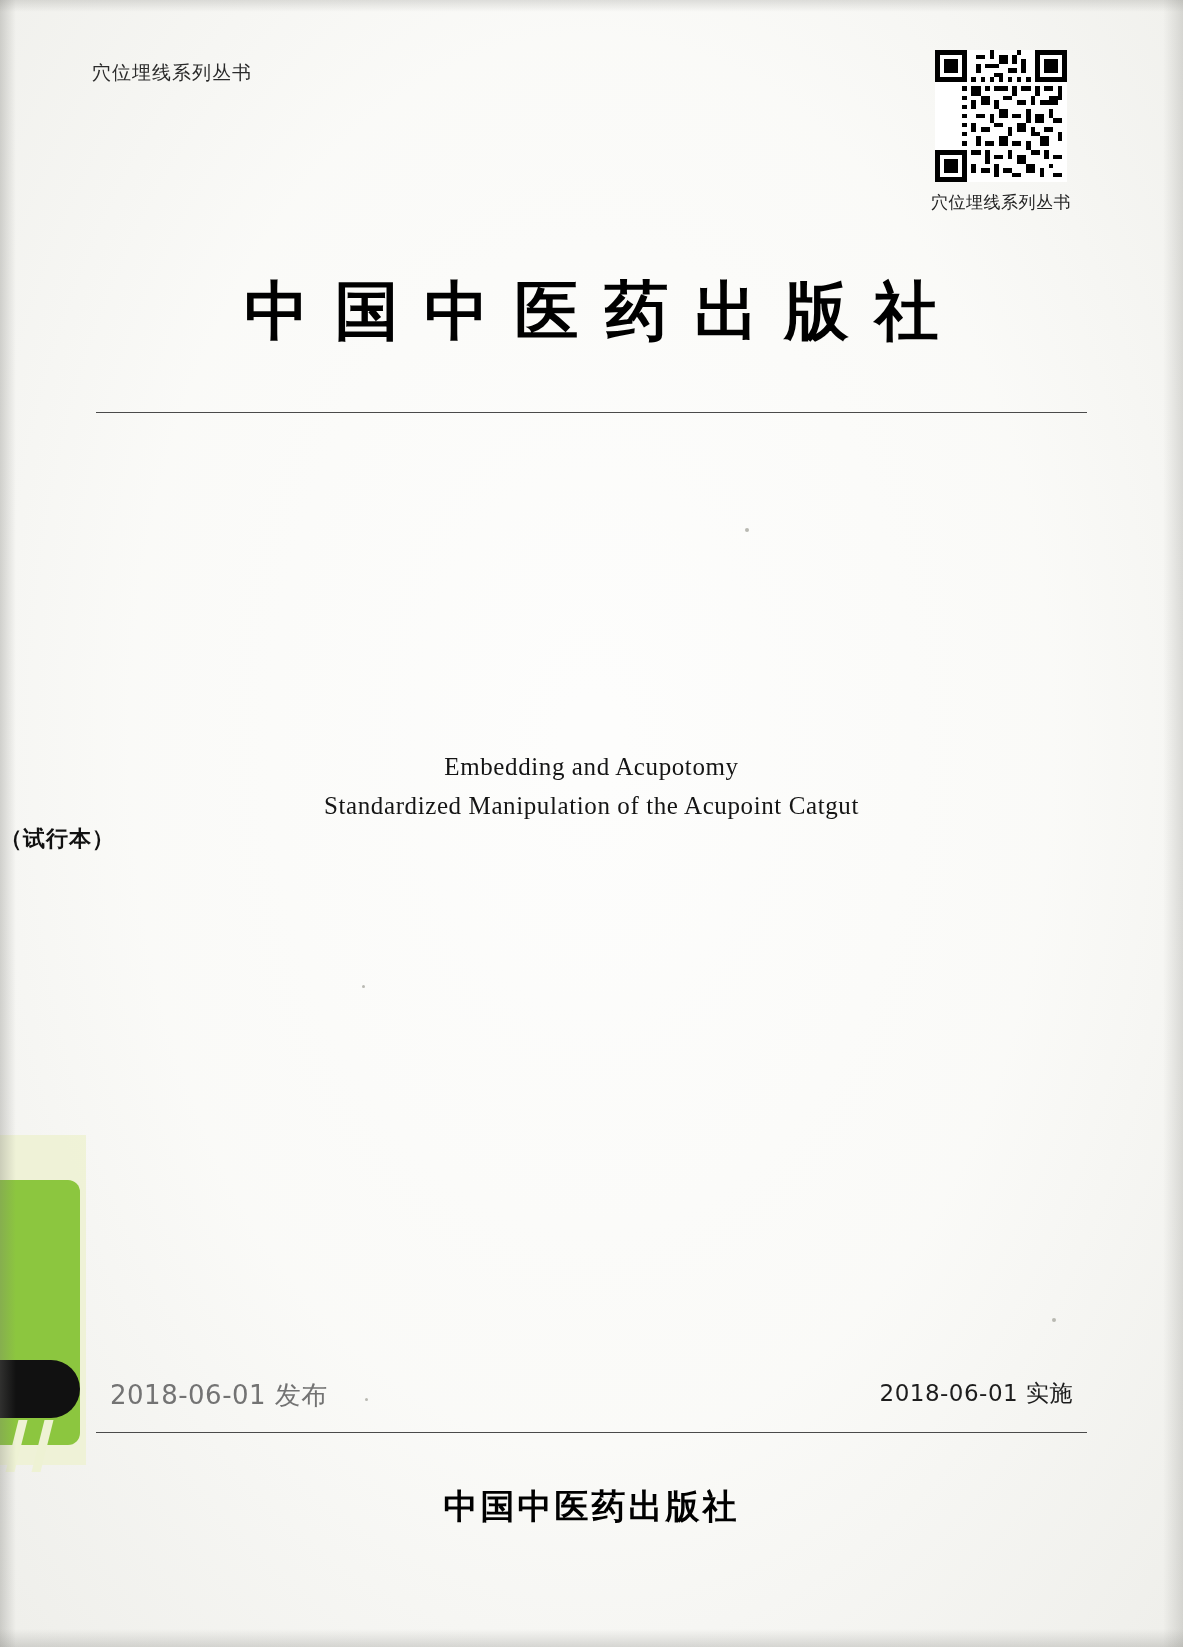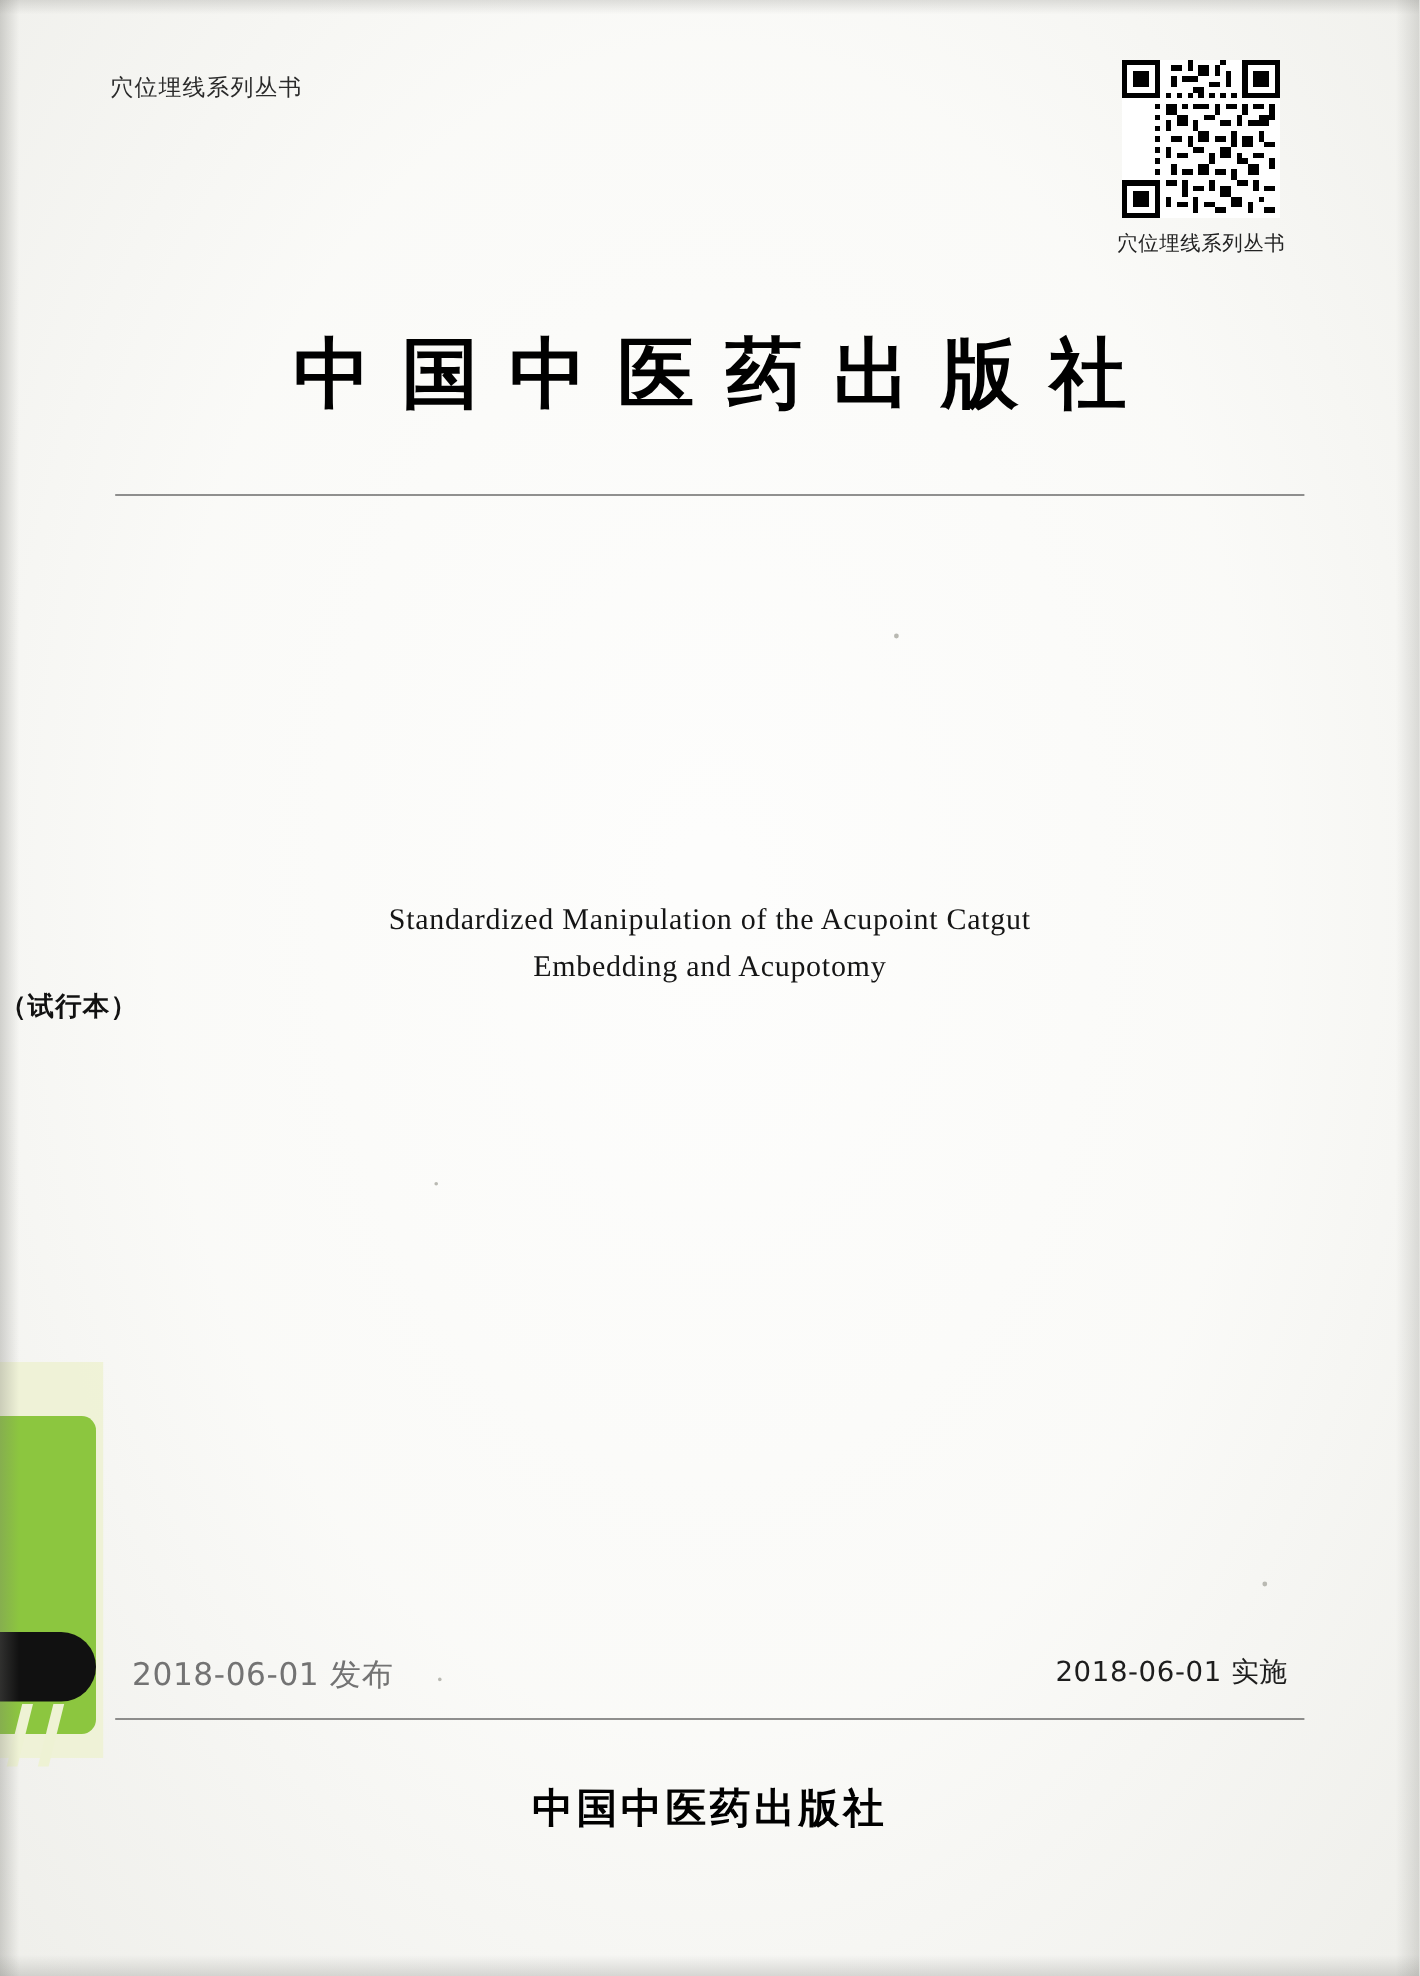--- a/index.html
+++ b/index.html
@@ -335,22 +335,22 @@
     </svg>
     <div class="qr-caption">穴位埋线系列丛书</div>
   </div>
 
   <div class="banner-title">中国中医药出版社</div>
 
   <div class="rule rule-top"></div>
 
 
   <div class="doc-title-en">
+    <span class="ln">Embedding and Acupotomy</span>
     <span class="ln">Standardized Manipulation of the Acupoint Catgut</span>
-    <span class="ln">Embedding and Acupotomy</span>
   </div>
 
   <div class="doc-subtitle">（试行本）</div>
 
   <div class="sticker"></div>
   <div class="sticker-green"></div>
   <div class="sticker-black"></div>
   <div class="sticker-stripe s1"></div>
   <div class="sticker-stripe s2"></div>
 

